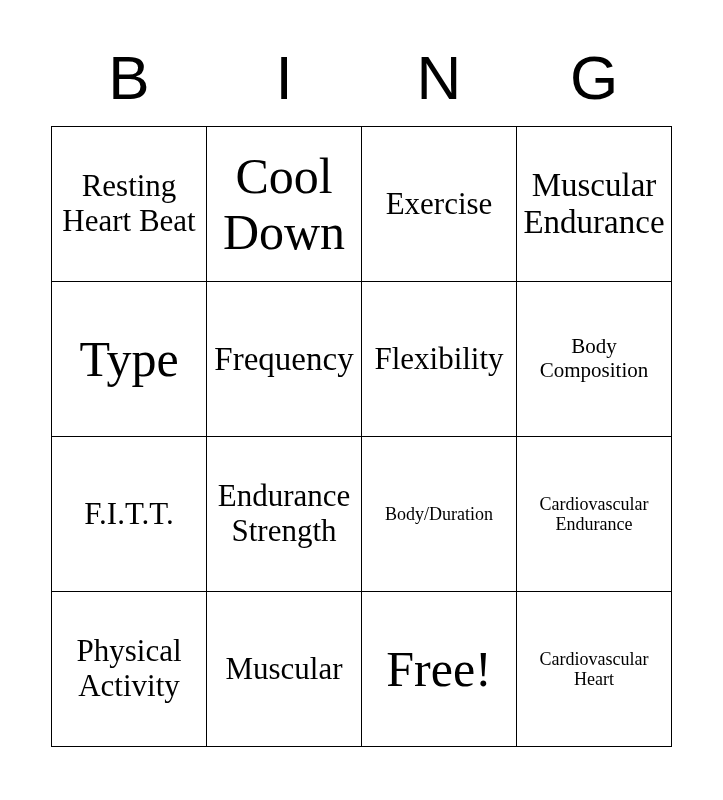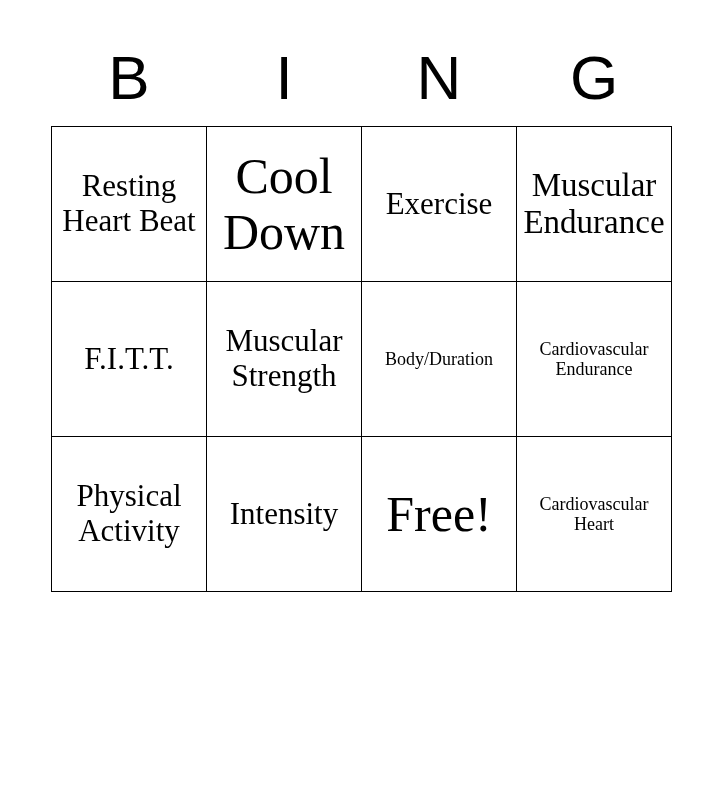--- a/index.html
+++ b/index.html
@@ -75,27 +75,33 @@
 
   <table class="grid">
     <tbody>
       <tr>
         <td class="fs-lg">Resting Heart Beat</td>
         <td class="fs-xxl">Cool Down</td>
         <td class="fs-lg">Exercise</td>
         <td class="fs-md">Muscular Endurance</td>
       </tr>
       <tr>
+        <td class="fs-xxl">Type</td>
+        <td class="fs-md">Frequency</td>
+        <td class="fs-lg">Flexibility</td>
+        <td class="fs-sm">Body Composition</td>
+      </tr>
+      <tr>
         <td class="fs-lg">F.I.T.T.</td>
-        <td class="fs-lg">Muscular Strength</td>
+        <td class="fs-lg">Endurance Strength</td>
         <td class="fs-xs">Body/Duration</td>
         <td class="fs-xs">Cardiovascular Endurance</td>
       </tr>
       <tr>
         <td class="fs-lg">Physical Activity</td>
-        <td class="fs-lg">Intensity</td>
+        <td class="fs-lg">Muscular</td>
         <td class="fs-xxl">Free!</td>
         <td class="fs-xs">Cardiovascular Heart</td>
       </tr>
     </tbody>
   </table>
 
 </div>
 
 </body></html>

